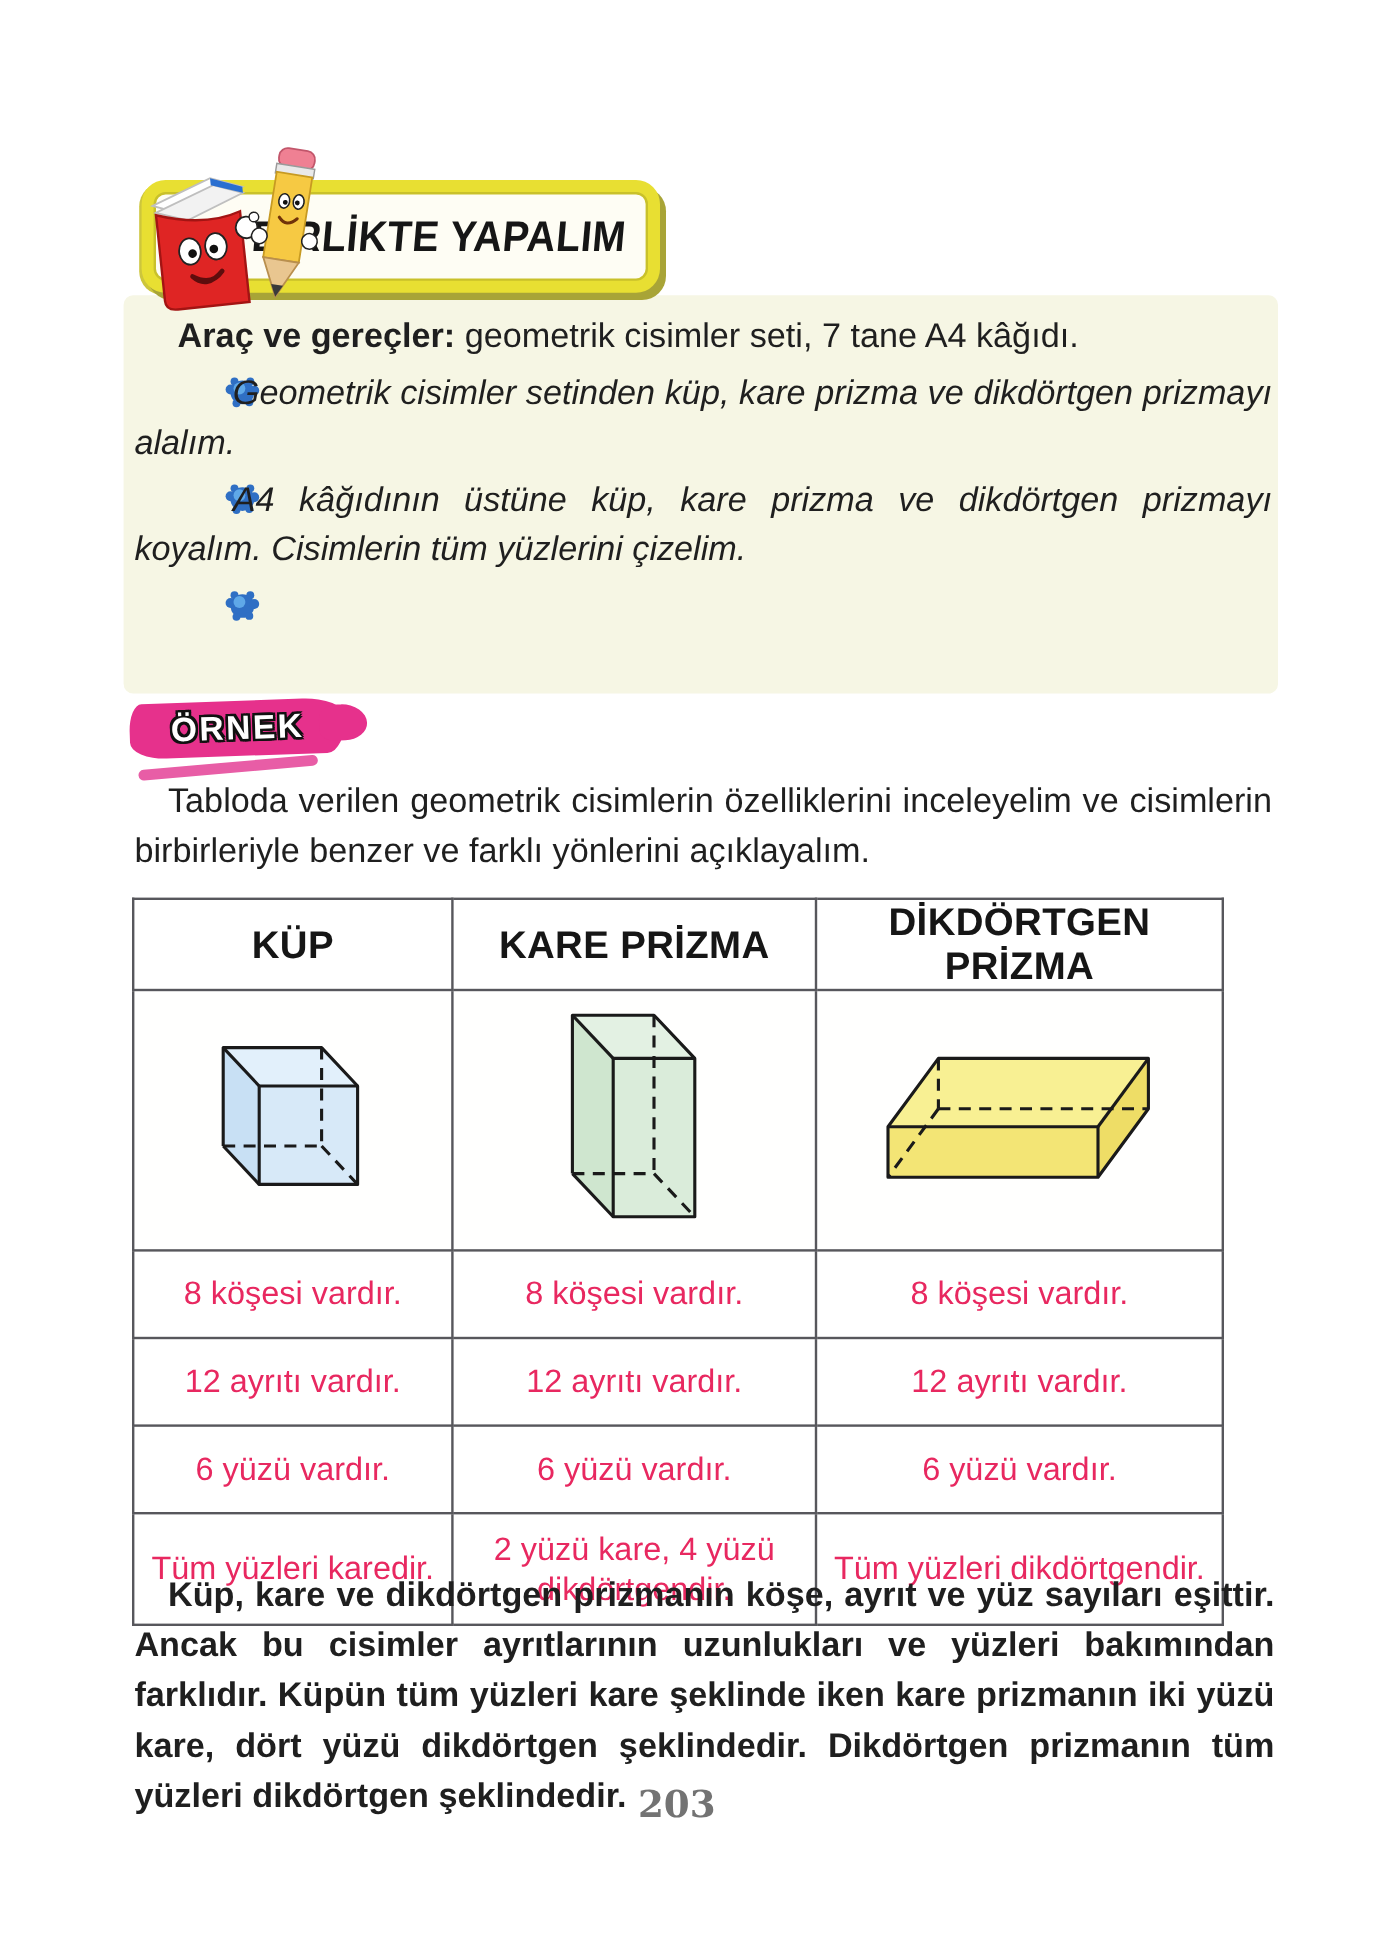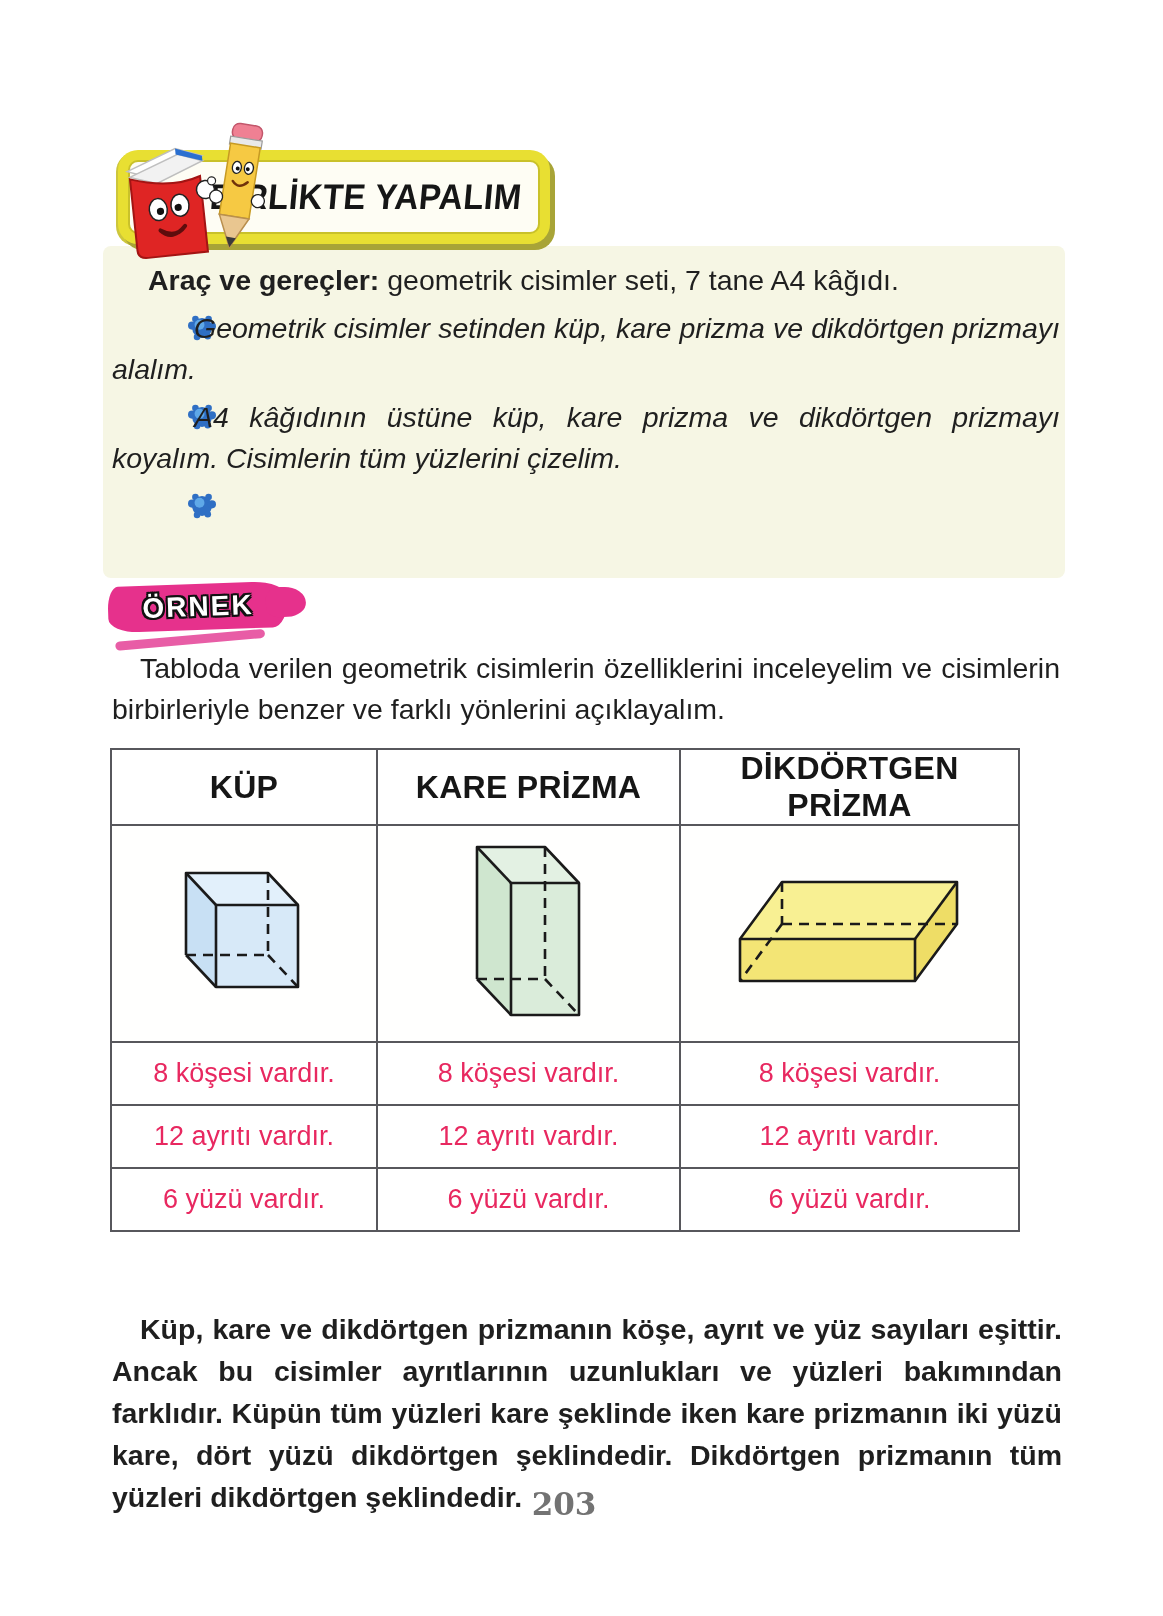--- a/index.html
+++ b/index.html
@@ -91,21 +91,21 @@
     position:absolute; left:110px; top:748px;
     width:908px; border-collapse:collapse; table-layout:fixed;
   }
   table.props, table.props td, table.props th { border:2.5px solid #57575c; }
   table.props th {
     height:60px; font-size:32px; font-weight:700; color:#161616;
     text-align:center; vertical-align:middle; letter-spacing:.3px;
   }
   td.shape-cell { height:217px; text-align:center; vertical-align:middle; background:#fffffe; }
   td.prop-cell {
-    height:63px; text-align:center; vertical-align:middle;
+    height:73px; text-align:center; vertical-align:middle;
     font-size:27px; color:#e82860; padding:4px 8px; line-height:33px;
   }
   tr.last-row td.prop-cell { height:93px; }
 
   
   .conclusion {
     position:absolute; left:112px; top:1308px; width:950px;
     font-size:28.5px; line-height:42px; text-align:justify; text-indent:28px;font-weight:bold;
   }
 
@@ -284,20 +284,25 @@
     <tr>
       <td class="prop-cell">12 ayrıtı vardır.</td>
       <td class="prop-cell">12 ayrıtı vardır.</td>
       <td class="prop-cell">12 ayrıtı vardır.</td>
     </tr>
     <tr>
       <td class="prop-cell">6 yüzü vardır.</td>
       <td class="prop-cell">6 yüzü vardır.</td>
       <td class="prop-cell">6 yüzü vardır.</td>
     </tr>
+    <tr class="last-row">
+      <td class="prop-cell">Tüm yüzleri karedir.</td>
+      <td class="prop-cell">2 yüzü kare, 4 yüzü dikdörtgendir.</td>
+      <td class="prop-cell">Tüm yüzleri dikdörtgendir.</td>
+    </tr>
   </tbody>
     </table>
 
   <p class="conclusion">Küp, kare ve dikdörtgen prizmanın köşe, ayrıt ve yüz sayıları eşittir. Ancak bu cisimler ayrıtlarının uzunlukları ve yüzleri bakımından farklıdır. Küpün tüm yüzleri kare şeklinde iken kare prizmanın iki yüzü kare, dört yüzü dikdörtgen şeklindedir. Dikdörtgen prizmanın tüm yüzleri dikdörtgen şeklindedir.</p>
 
   <div class="page-number">203</div>
 
 </div>
 
 </body></html>

